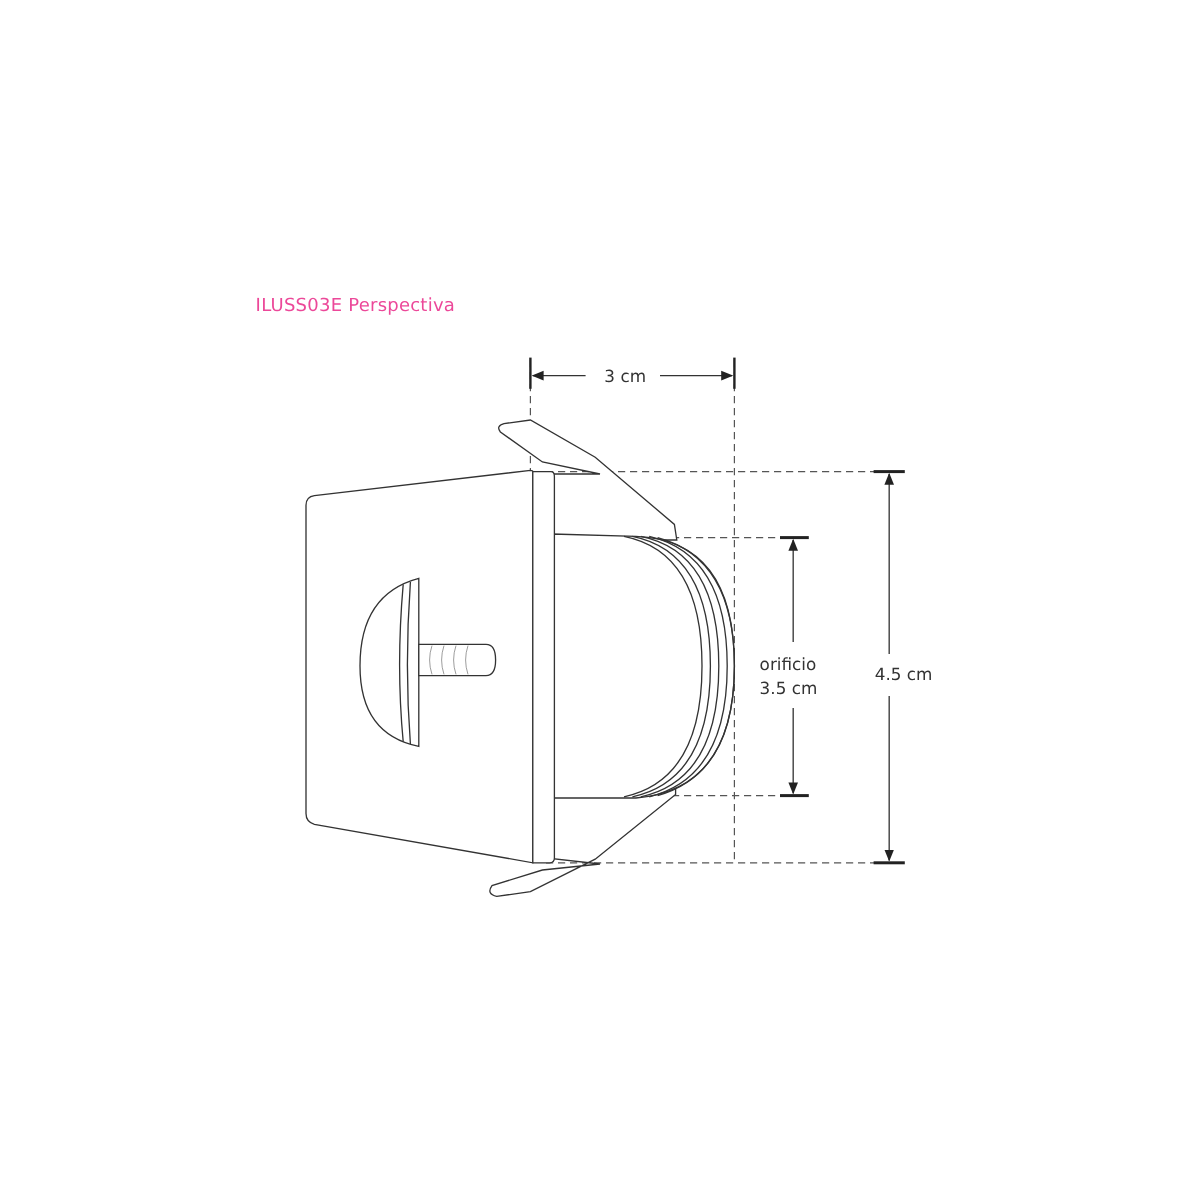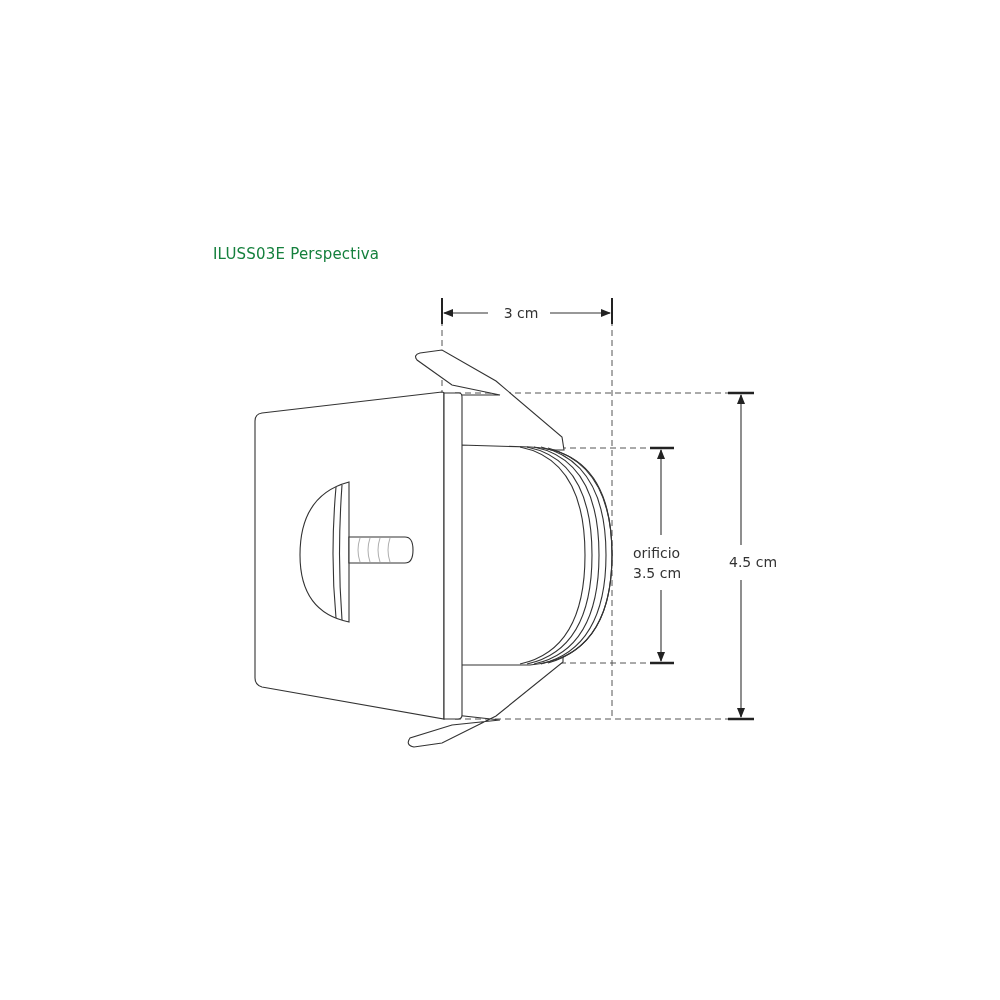--- a/index.html
+++ b/index.html
@@ -1,19 +1,19 @@
 <!DOCTYPE html>
 <html><head>
 <meta charset="utf-8">
 <style>
   html, body { margin: 0; padding: 0; background: #ffffff; }
   body { width: 1000px; height: 1000px; position: relative; overflow: hidden; }
   .title {
     position: absolute; left: 213px; top: 245px;
-    font-family: "DejaVu Sans", sans-serif; font-size: 15px; color: #15803d;
+    font-family: "DejaVu Sans", sans-serif; font-size: 15px; color: #ec4899;
     letter-spacing: 0.2px;
   }
   svg { position: absolute; left: 0; top: 0; }
   .lbl { font-family: "DejaVu Sans", sans-serif; font-size: 14px; fill: #333; }
 </style>
 </head>
 <body>
 
 <div class="title">ILUSS03E Perspectiva</div>
 

